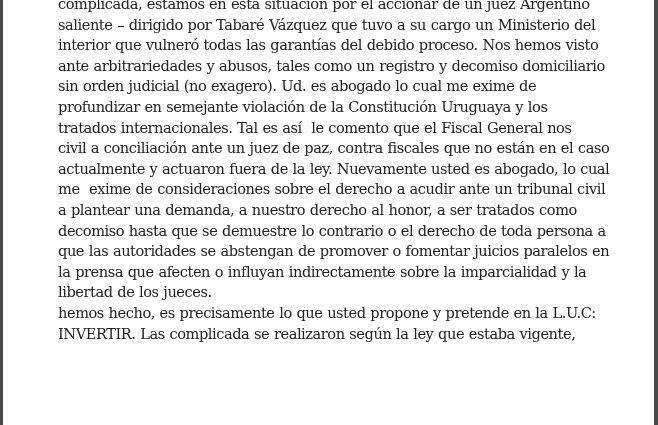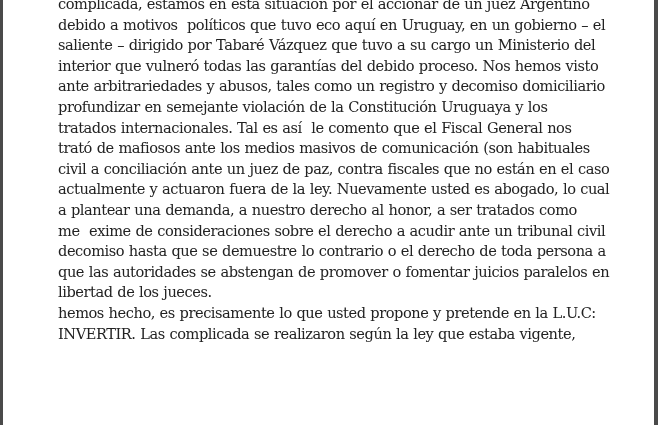--- a/index.html
+++ b/index.html
@@ -18,30 +18,30 @@
   .line { white-space: pre; display: block; height: 20.6px; }
 </style>
 </head>
 <body>
 
 <div class="edge-left"></div>
 <div class="edge-right"></div>
 
 <div class="page">
   <span class="line">complicada, estamos en esta situación por el accionar de un juez Argentino</span>
-  <span class="line">debido a motivos  políticos que tuvo eco aquí en Uruguay, en un gobierno – el</span>
   <span class="line">saliente – dirigido por Tabaré Vázquez que tuvo a su cargo un Ministerio del</span>
   <span class="line">interior que vulneró todas las garantías del debido proceso. Nos hemos visto</span>
   <span class="line">ante arbitrariedades y abusos, tales como un registro y decomiso domiciliario</span>
+  <span class="line">sin orden judicial (no exagero). Ud. es abogado lo cual me exime de</span>
   <span class="line">profundizar en semejante violación de la Constitución Uruguaya y los</span>
   <span class="line">tratados internacionales. Tal es así  le comento que el Fiscal General nos</span>
-  <span class="line">trató de mafiosos ante los medios masivos de comunicación (son habituales</span>
   <span class="line">civil a conciliación ante un juez de paz, contra fiscales que no están en el caso</span>
   <span class="line">actualmente y actuaron fuera de la ley. Nuevamente usted es abogado, lo cual</span>
+  <span class="line">me  exime de consideraciones sobre el derecho a acudir ante un tribunal civil</span>
   <span class="line">a plantear una demanda, a nuestro derecho al honor, a ser tratados como</span>
-  <span class="line">me  exime de consideraciones sobre el derecho a acudir ante un tribunal civil</span>
   <span class="line">decomiso hasta que se demuestre lo contrario o el derecho de toda persona a</span>
   <span class="line">que las autoridades se abstengan de promover o fomentar juicios paralelos en</span>
+  <span class="line">la prensa que afecten o influyan indirectamente sobre la imparcialidad y la</span>
   <span class="line">libertad de los jueces.</span>
   <span class="line">hemos hecho, es precisamente lo que usted propone y pretende en la L.U.C:</span>
   <span class="line">INVERTIR. Las complicada se realizaron según la ley que estaba vigente,</span>
 
 </div>
 
 </body></html>

